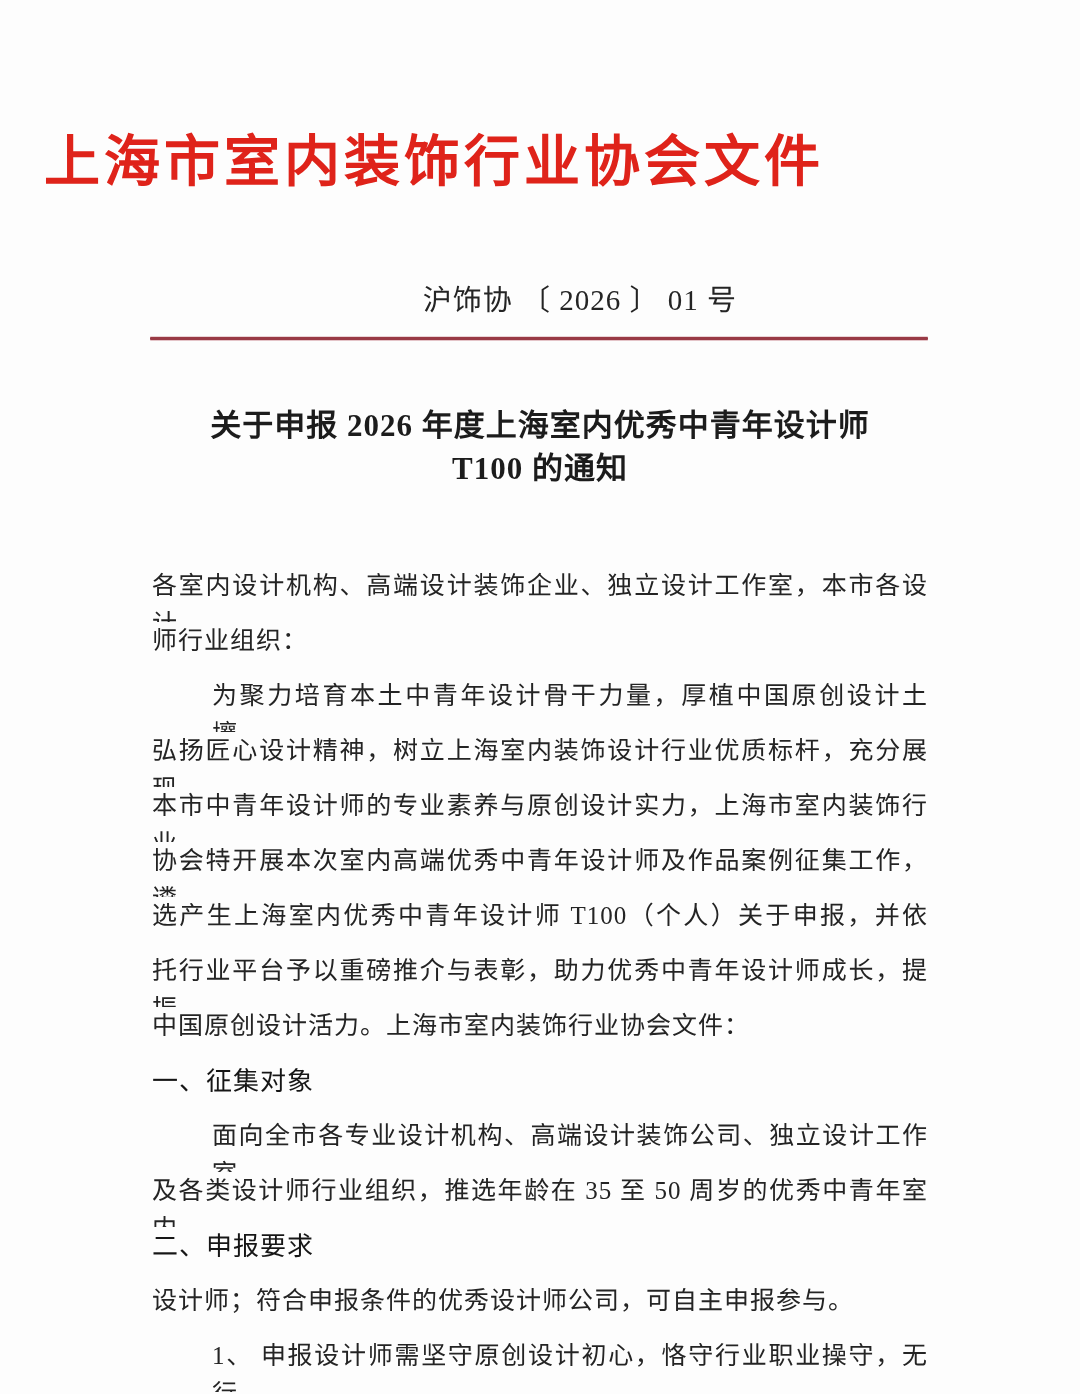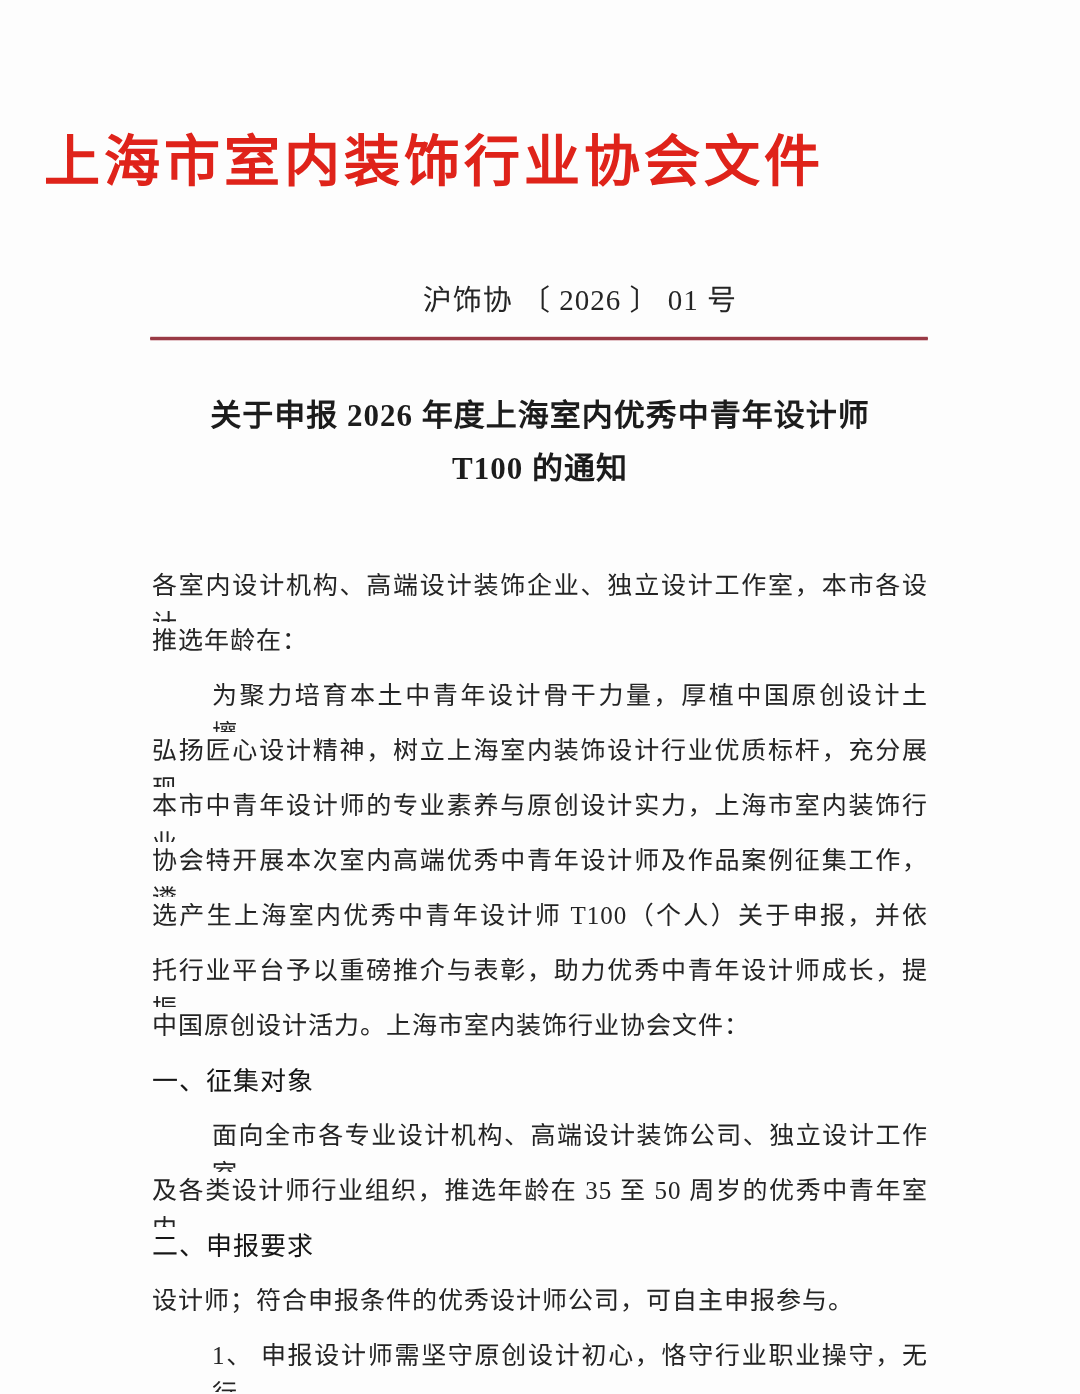--- a/index.html
+++ b/index.html
@@ -58,21 +58,21 @@
   .title-line {
     position: absolute;
     left: 0;
     width: 100%;
     text-align: center;
     font-size: 31px;
     font-weight: 700;
     color: #1c1c1c;
     letter-spacing: 1px;
   }
-  .title-1 { top: 390px; }
+  .title-1 { top: 400px; }
   .title-2 { top: 443px; }
   
   .doc-body {
     position: absolute;
     top: 567px;
     left: 152px;
     width: 776px;
   }
   .ln {
     height: 55px;
@@ -109,21 +109,21 @@
   <div class="doc-no">沪饰协 〔 2026 〕 01 号</div>
 
   <div class="divider"></div>
 
   <div class="title-line title-1">关于申报 2026 年度上海室内优秀中青年设计师</div>
 
   <div class="title-line title-2">T100 的通知</div>
 
   <div class="doc-body">
     <div class="ln just">各室内设计机构、高端设计装饰企业、独立设计工作室，本市各设计</div>
-    <div class="ln">推选年龄在：</div>
+    <div class="ln">师行业组织：</div>
     <div class="ln just ind">为聚力培育本土中青年设计骨干力量，厚植中国原创设计土壤，</div>
     <div class="ln just">弘扬匠心设计精神，树立上海室内装饰设计行业优质标杆，充分展现</div>
     <div class="ln just">本市中青年设计师的专业素养与原创设计实力，上海市室内装饰行业</div>
     <div class="ln just">协会特开展本次室内高端优秀中青年设计师及作品案例征集工作，遴</div>
     <div class="ln just">选产生上海室内优秀中青年设计师 T100（个人）关于申报，并依</div>
     <div class="ln just">托行业平台予以重磅推介与表彰，助力优秀中青年设计师成长，提振</div>
     <div class="ln">中国原创设计活力。上海市室内装饰行业协会文件：</div>
     <div class="ln head">一、征集对象</div>
     <div class="ln just ind">面向全市各专业设计机构、高端设计装饰公司、独立设计工作室</div>
     <div class="ln just">及各类设计师行业组织，推选年龄在 35 至 50 周岁的优秀中青年室内</div>

